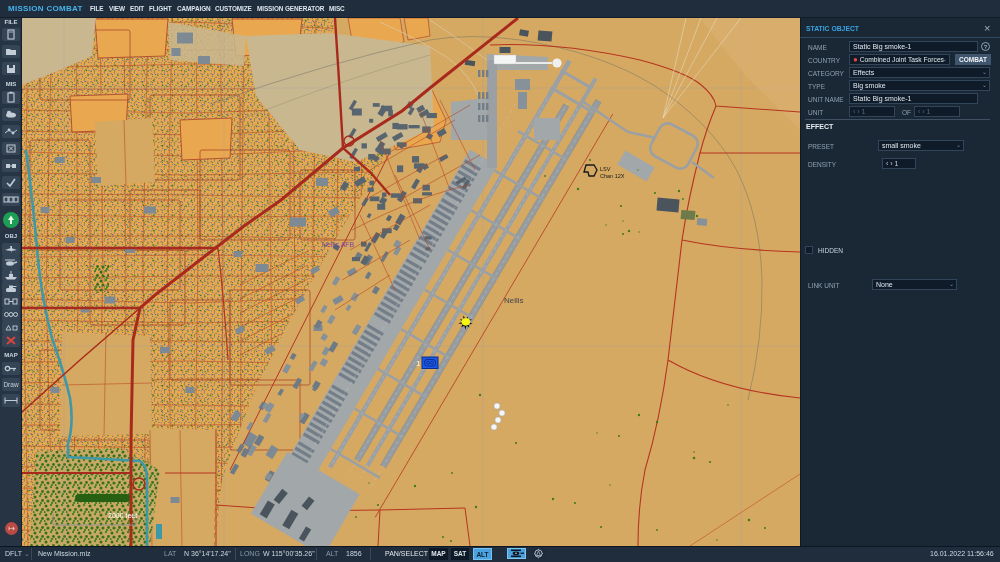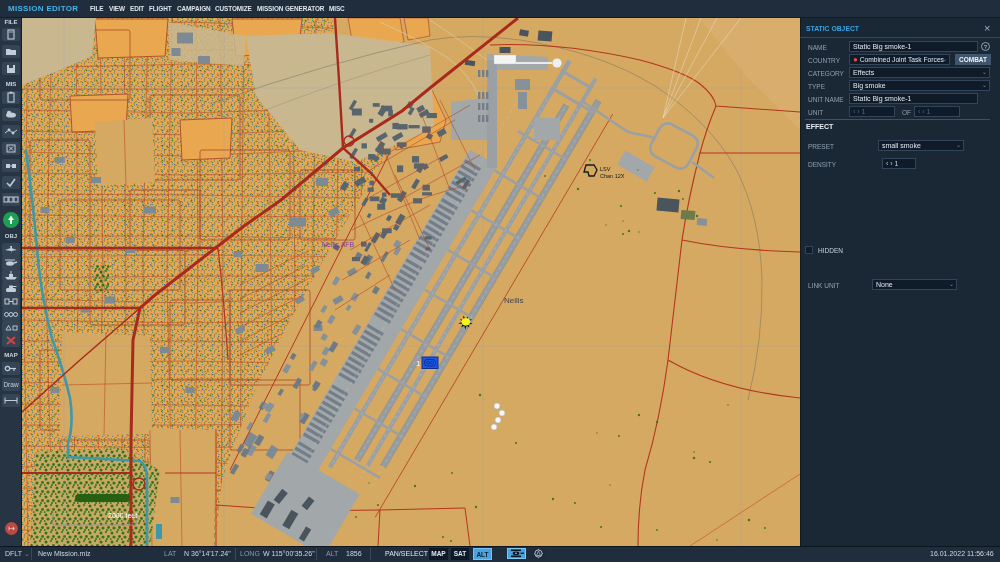--- a/index.html
+++ b/index.html
@@ -8,21 +8,21 @@
 .dd{position:absolute;background:#0f1b28;border:1px solid #32455b;color:#dfe8f0;font-size:7px;line-height:9px;padding-left:3px;height:11px}
 .chev{position:absolute;right:2px;top:0px;color:#7d8fa0;font-size:6px}
 .tile{position:absolute;left:2px;width:18px;height:13px;background:#364556;border-radius:2px}
 .raillbl{position:absolute;left:0;width:22px;text-align:center;color:#cdd6de;font-size:6px;font-weight:bold}
 .mn{position:absolute;top:5px;font-size:6.4px;font-weight:bold;color:#dde5ec;letter-spacing:-0.1px}
 svg{display:block}
 </style></head><body>
 
 <div class="abs" style="left:0;top:0;width:1000px;height:18px;background:#1f2d3c;border-bottom:1px solid #121d29"></div>
 
-<div class="abs" style="left:8px;top:4px;font-size:8px;font-weight:bold;color:#47b2e9;letter-spacing:0.3px">MISSION EDITOR</div>
+<div class="abs" style="left:8px;top:4px;font-size:8px;font-weight:bold;color:#47b2e9;letter-spacing:0.3px">MISSION COMBAT</div>
 
 <div class="mn" style="left:90px">FILE</div>
 
 <div class="mn" style="left:109px">VIEW</div>
 
 <div class="mn" style="left:130px">EDIT</div>
 
 <div class="mn" style="left:149px">FLIGHT</div>
 
 <div class="mn" style="left:177px">CAMPAIGN</div>

